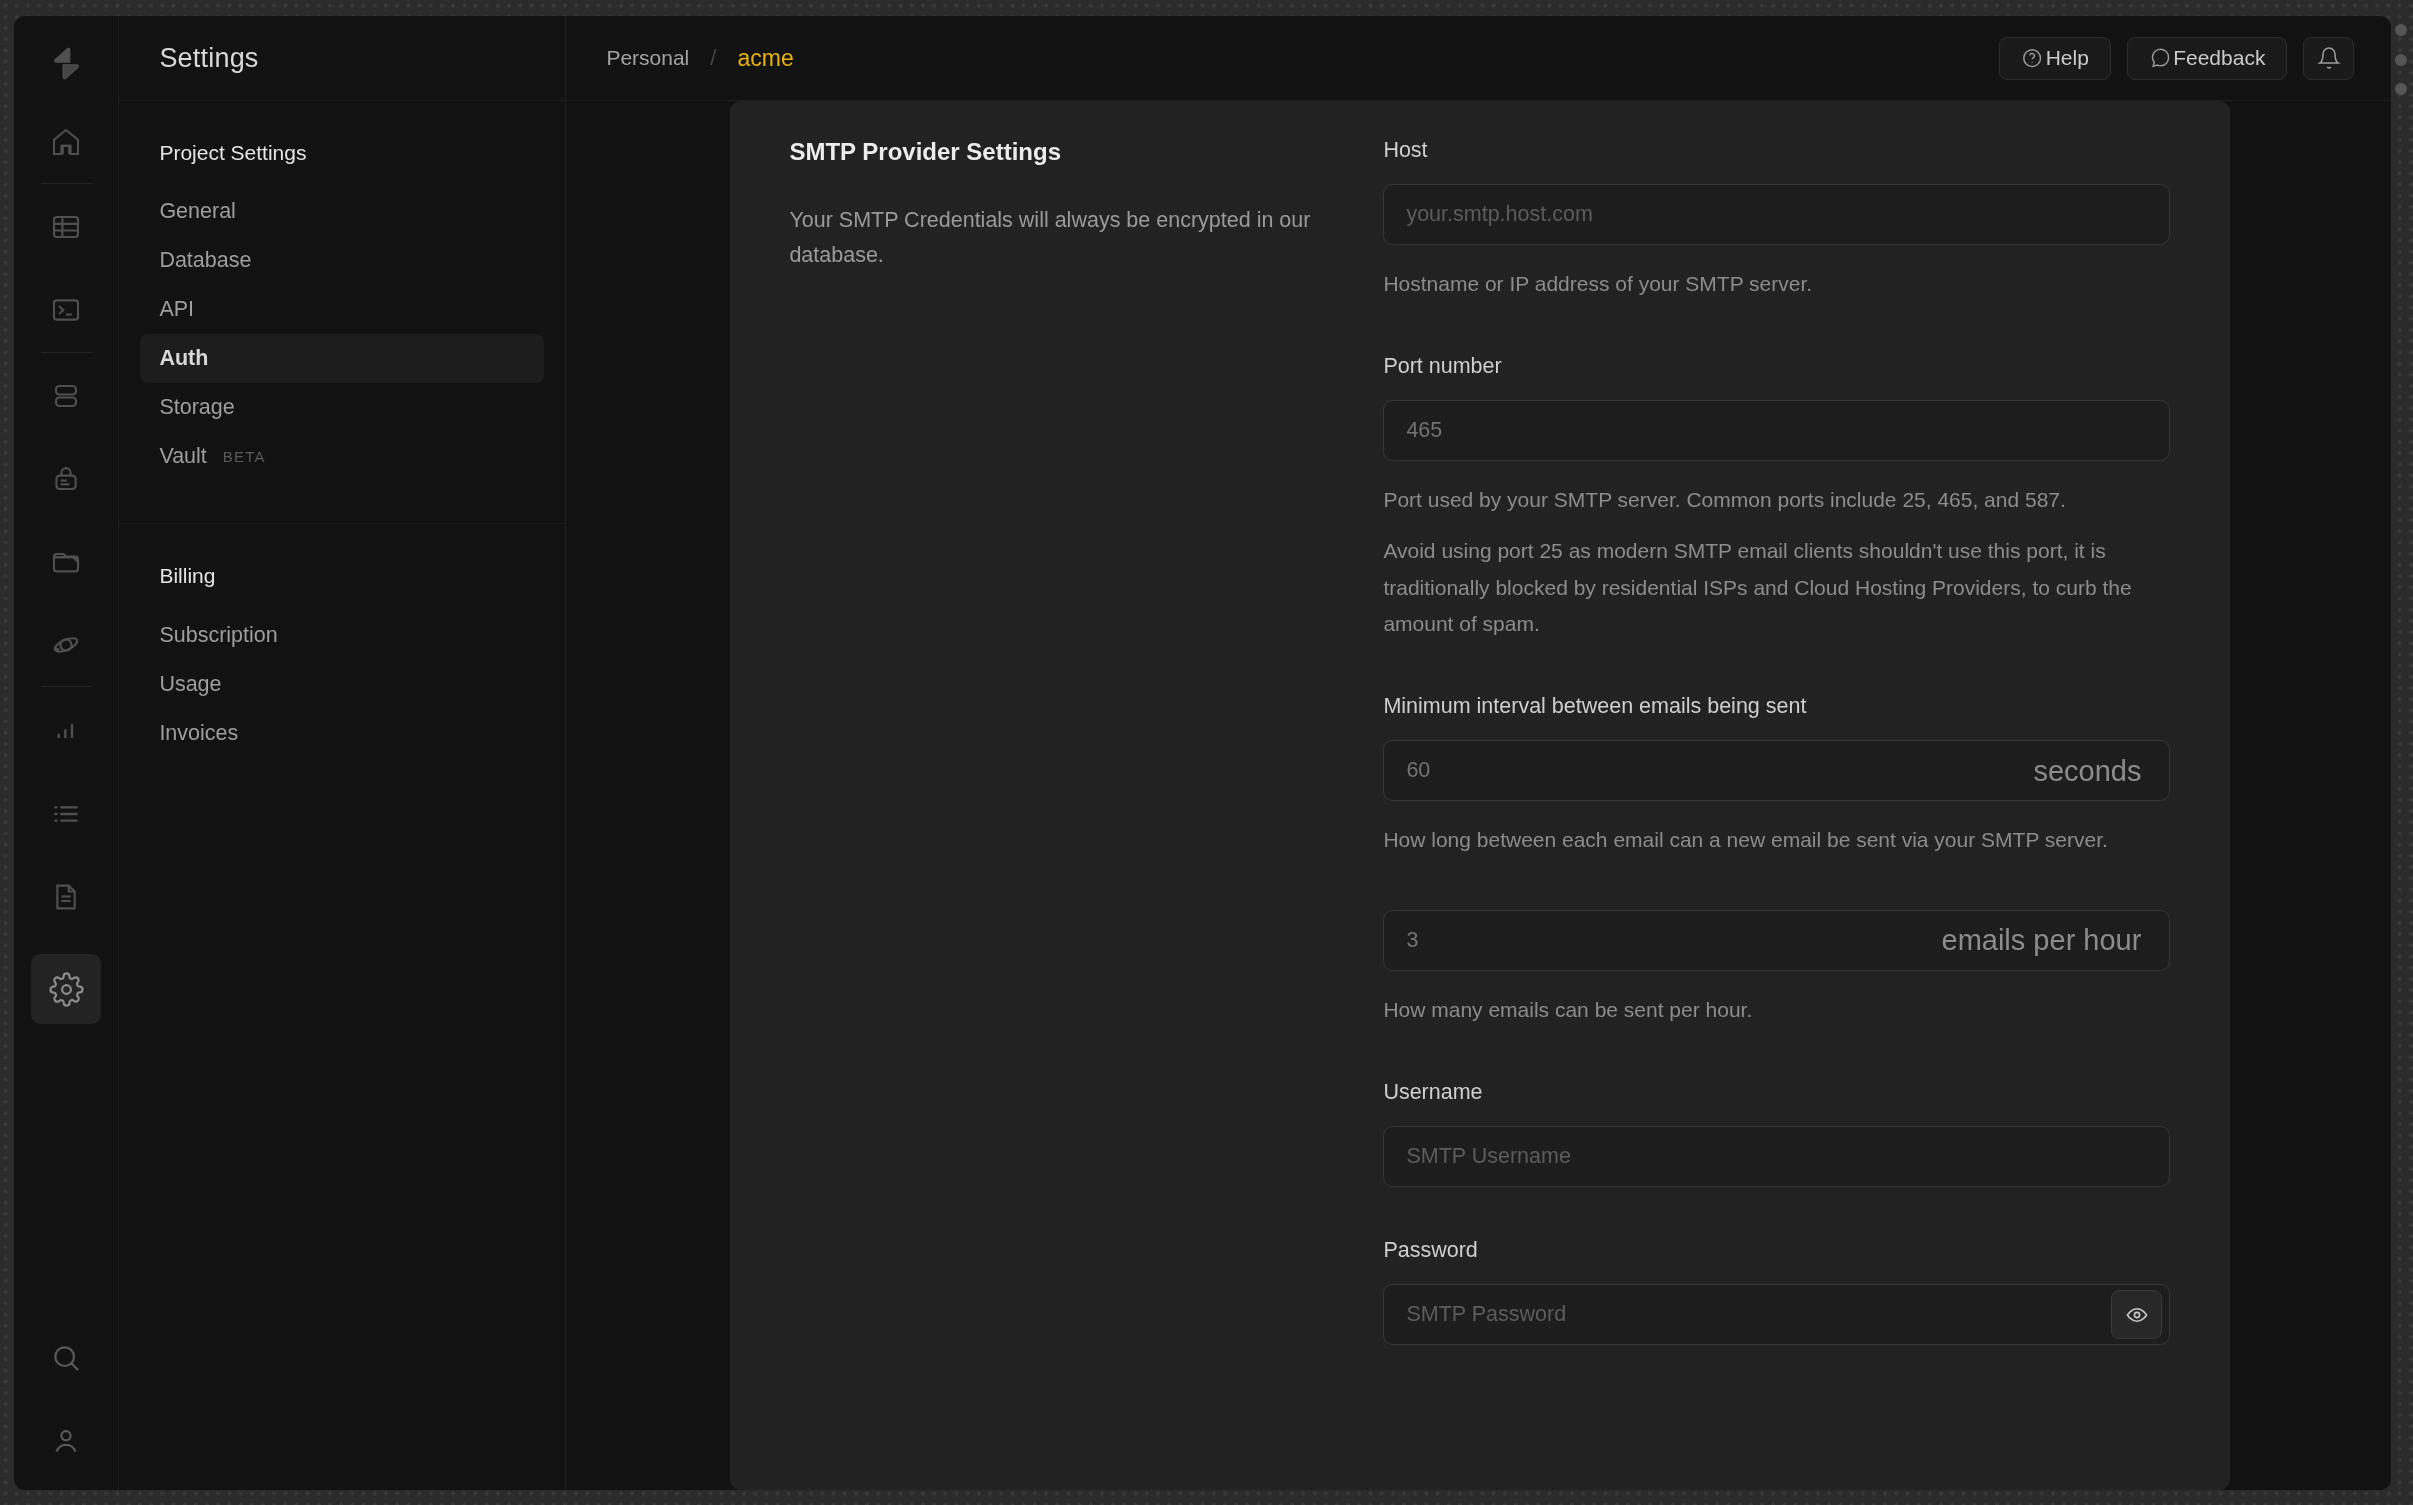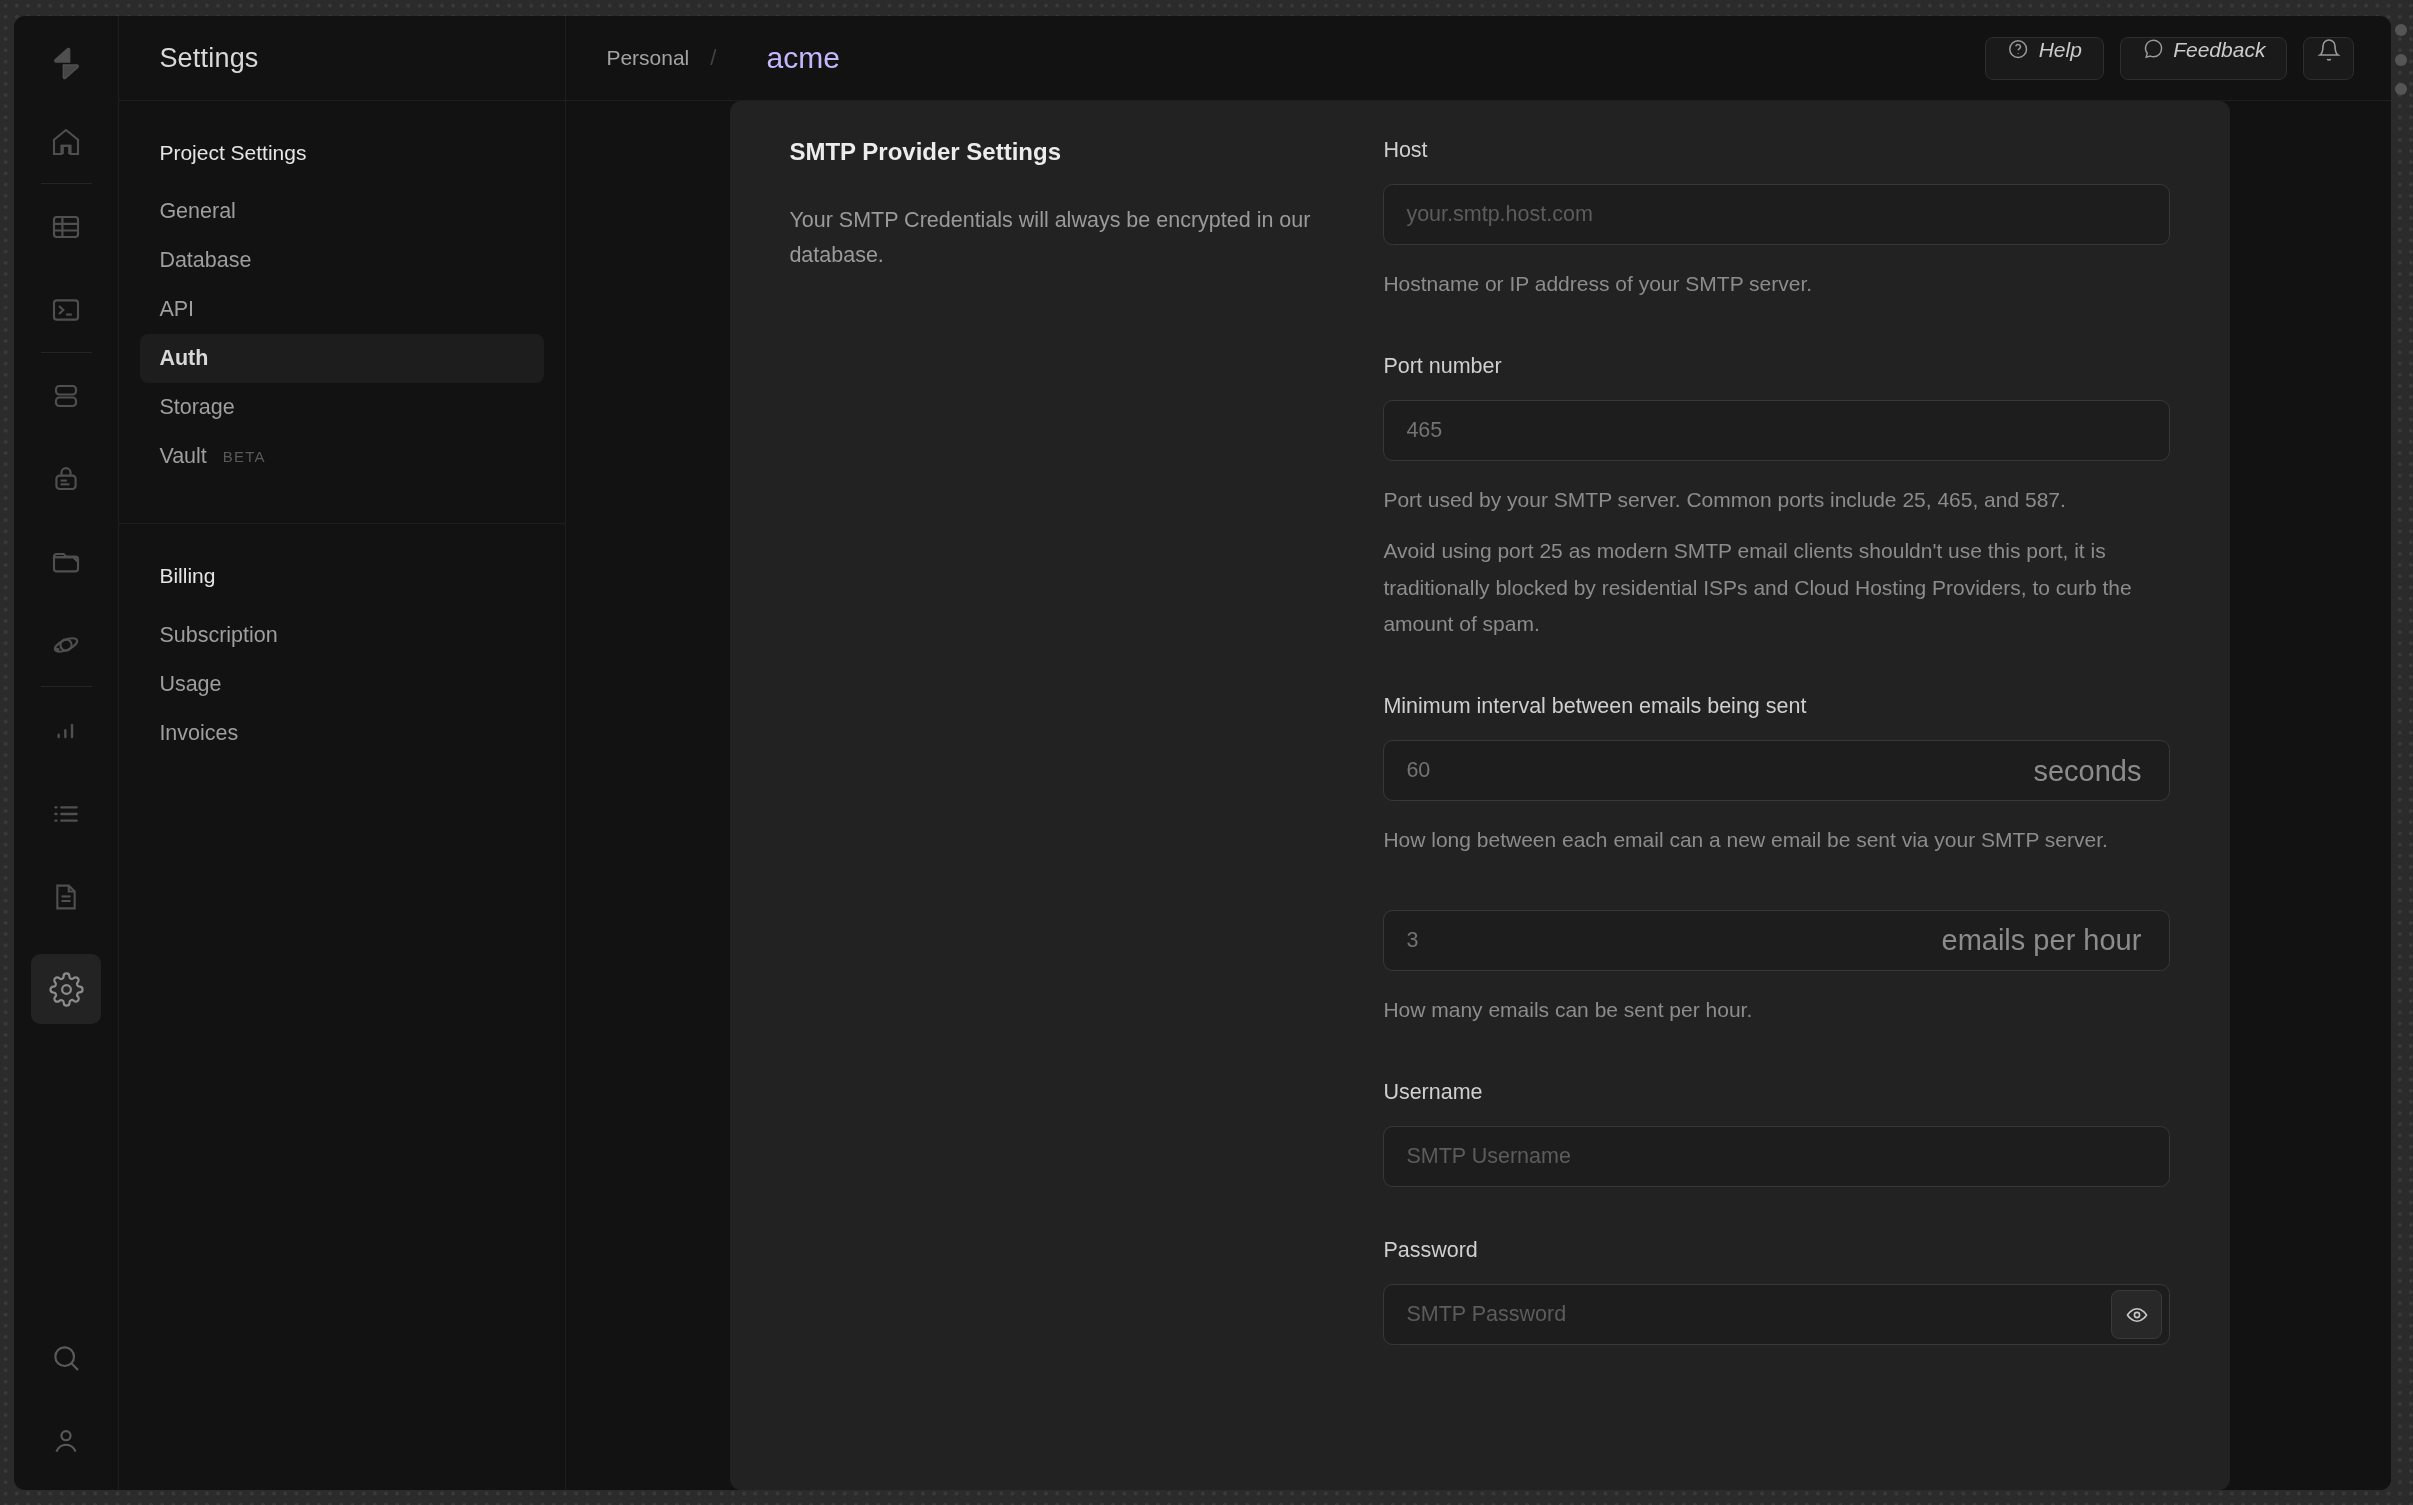--- a/index.html
+++ b/index.html
@@ -45,23 +45,23 @@
   .badge { font-size:15px; color:#595959; margin-left:16px; letter-spacing:1.2px; }
   .menu-divider { border-top:0.8px solid #1e1e1e; margin:42px -21px 0; }
   .group-label.second { margin-top:40px; }
 
   
   .main { flex:1; min-width:0; display:flex; flex-direction:column; }
   .main-header { height:85px; flex:none; border-bottom:0.8px solid #1e1e1e; display:flex; align-items:center; padding:0 37px 0 40px; }
   .breadcrumb { display:flex; align-items:center; gap:21px; font-size:21px; }
   .crumb-org { color:#a3a3a3; cursor:pointer; }
   .crumb-sep { color:#424242; font-size:22.3px; }
-  .crumb-project { color:#c4b5fd; font-size:30px; cursor:pointer;margin-left:29px; }
+  .crumb-project { color:#eab308; font-size:23px; cursor:pointer; }
   .header-spacer { flex:1; }
-  .hbtn { height:43px; border:0.8px solid #2e2e2e; background:#1a1a1a; border-radius:8px; display:flex; gap:9px; padding:0 21px; font-size:21px; color:#cbcbcb; cursor:pointer; margin-left:16px;font-style:italic; }
+  .hbtn { height:43px; border:0.8px solid #2e2e2e; background:#1a1a1a; border-radius:8px; display:flex; align-items:center; gap:2px; padding:0 21px; font-size:21px; color:#cbcbcb; cursor:pointer; margin-left:16px; }
   .hbtn svg { stroke:#9a9a9a; }
   .hbtn.icon-only { width:51px; padding:0; justify-content:center; }
 
   .main-body { flex:1; position:relative; background:#121212; }
   .card { position:absolute; left:164px; top:0; width:1500px; bottom:0; background:#222222; border-radius:11.2px; display:flex; padding:0 60px 0 59px; }
 
   .card-left { width:594px; flex:none; padding-top:37px; }
   .section-title { font-size:24px; color:#ececec; margin-bottom:37px; }
   .section-desc { font-size:21.5px; color:#9a9a9a; line-height:1.62; max-width:559px; }
 

